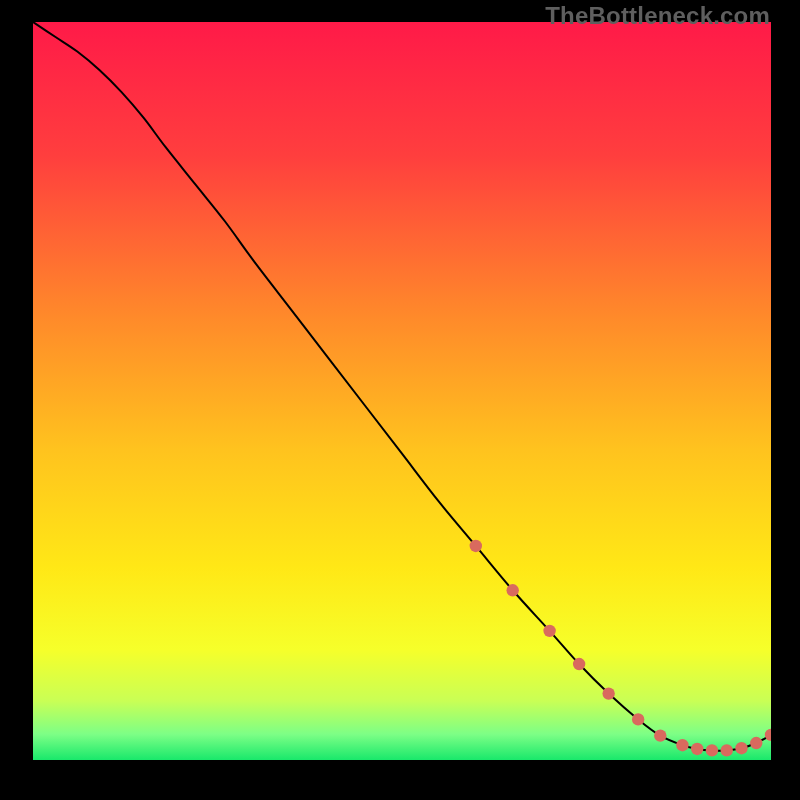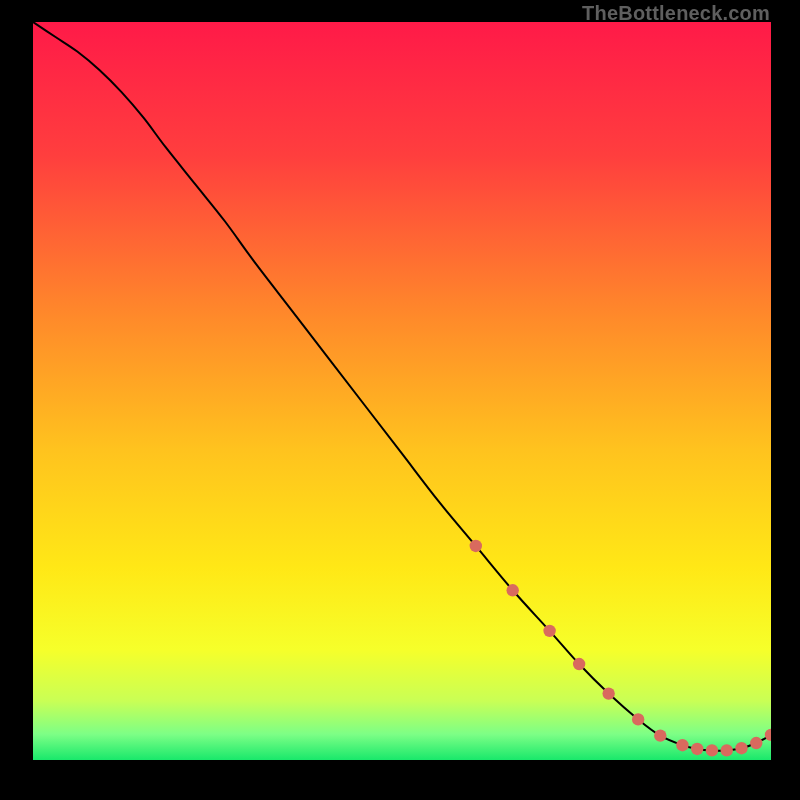--- a/index.html
+++ b/index.html
@@ -24,21 +24,21 @@
     left: 0;
     top: 0;
     width: 100%;
     height: 100%;
   }
   .watermark {
     position: absolute;
     top: 2px;
     right: 30px;
     color: #5f5f5f;
-    font-size: 20px;
+    font-size: 24px;
     font-weight: 600;
     letter-spacing: 0.2px;
     user-select: none;
   }
   svg.curve {
     position: absolute;
     left: 0;
     top: 0;
     width: 100%;
     height: 100%;

